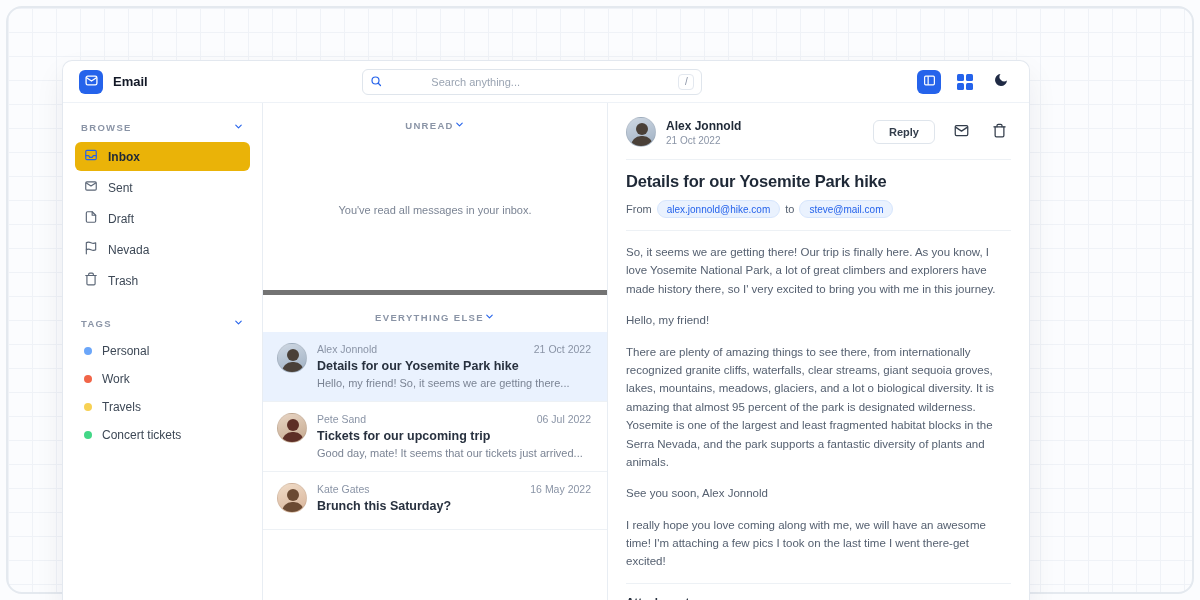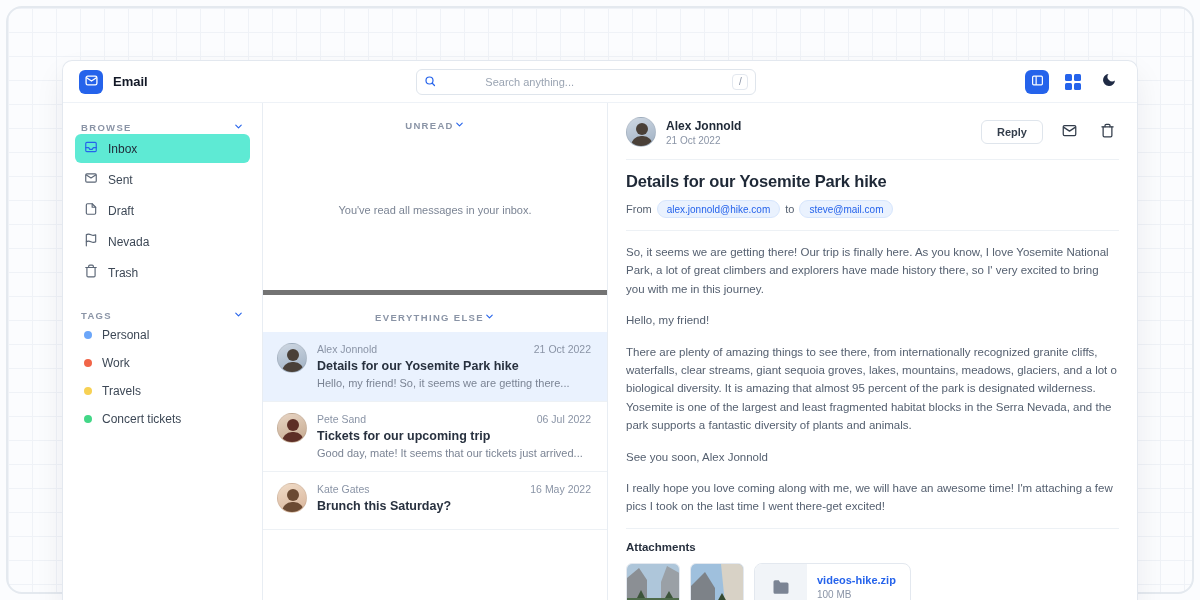--- a/index.html
+++ b/index.html
@@ -13,21 +13,21 @@
   }
   .bg-frame {
     position:absolute; inset:6px;
     border:2px solid #e4e9ef; border-radius:16px;
     background-image:
       linear-gradient(to right, #eff2f7 1px, transparent 1px),
       linear-gradient(to bottom, #eff2f7 1px, transparent 1px);
     background-size:24px 24px;
   }
   .card {
-    position:absolute; left:62px; top:60px; width:1076px; height:540px;
+    position:absolute; left:62px; top:60px; width:968px; height:540px;
     background:#fff; border:1px solid #e3e8ef; border-bottom:none;
     border-radius:10px 10px 0 0;
     box-shadow:0 14px 30px rgba(15,23,42,.07);
     display:flex; flex-direction:column;
   }
   
   .topbar { height:42px; display:flex; align-items:center; padding:0 16px; border-bottom:1px solid #eef2f7; flex:0 0 42px; }
   .brand { display:flex; align-items:center; gap:10px; }
   .logo { width:24px; height:24px; border-radius:6px; background:#2563eb; display:flex; align-items:center; justify-content:center; }
   .brand-title { font-size:13px; font-weight:700; color:#121826; }
@@ -41,24 +41,24 @@
   .kbd { min-width:16px; height:16px; border:1px solid #e3e8ef; border-radius:4px; font-size:10px; color:#8a94a6; display:flex; align-items:center; justify-content:center; padding:0 4px; }
   .topbar-actions { display:flex; align-items:center; gap:12px; }
   .icon-btn { width:24px; height:24px; display:flex; align-items:center; justify-content:center; border:none; background:transparent; cursor:pointer; border-radius:6px; padding:0; }
   .icon-btn.filled { background:#2563eb; }
   .grid-glyph { display:grid; grid-template-columns:7px 7px; grid-template-rows:7px 7px; gap:2px; }
   .grid-glyph span { background:#2563eb; border-radius:1.5px; }
   
   .main { flex:1; display:flex; min-height:0; }
   
   .sidebar { width:200px; flex:0 0 200px; border-right:1px solid #e8edf3; padding:14px 12px; }
-  .section-label { display:flex; align-items:center; justify-content:space-between; font-size:9.5px; font-weight:700; letter-spacing:.14em; color:#8a94a6; padding:4px 6px 0; cursor:pointer; }
+  .section-label { display:flex; align-items:center; justify-content:space-between; font-size:9.5px; font-weight:700; letter-spacing:.14em; color:#8a94a6; padding:4px 6px 8px; cursor:pointer; }
   .nav-item { display:flex; align-items:center; gap:10px; padding:6px 9px; border-radius:6px; font-size:12px; color:#3d4856; cursor:pointer; margin-bottom:2px; }
   .nav-item svg { color:#5b6676; }
-  .nav-item.selected { background:#5eead4; color:#1f2937; font-weight:400; }
+  .nav-item.selected { background:#eab308; color:#1f2937; font-weight:700; }
   .nav-item.selected svg { color:#2563eb; }
   .tags-block { margin-top:18px; }
   .tag-dot { width:8px; height:8px; border-radius:50%; flex:0 0 8px; }
   
   .maillist { width:345px; flex:0 0 345px; border-right:1px solid #e8edf3; display:flex; flex-direction:column; }
   .list-head { display:flex; align-items:center; justify-content:center; padding:16px 16px 8px; font-size:9.5px; font-weight:700; letter-spacing:.14em; color:#8a94a6; cursor:pointer; }
   .unread-empty { height:140px; display:flex; align-items:center; justify-content:center; font-size:11px; color:#7b8494; padding:0 20px; text-align:center; }
   .everything-head { border-top:5px solid #737373; margin-top:10px; }
   .email-item { display:flex; gap:10px; padding:11px 16px 12px 14px; border-bottom:1px solid #edf1f5; cursor:pointer; }
   .email-item.selected { background:#eaf2fe; }

